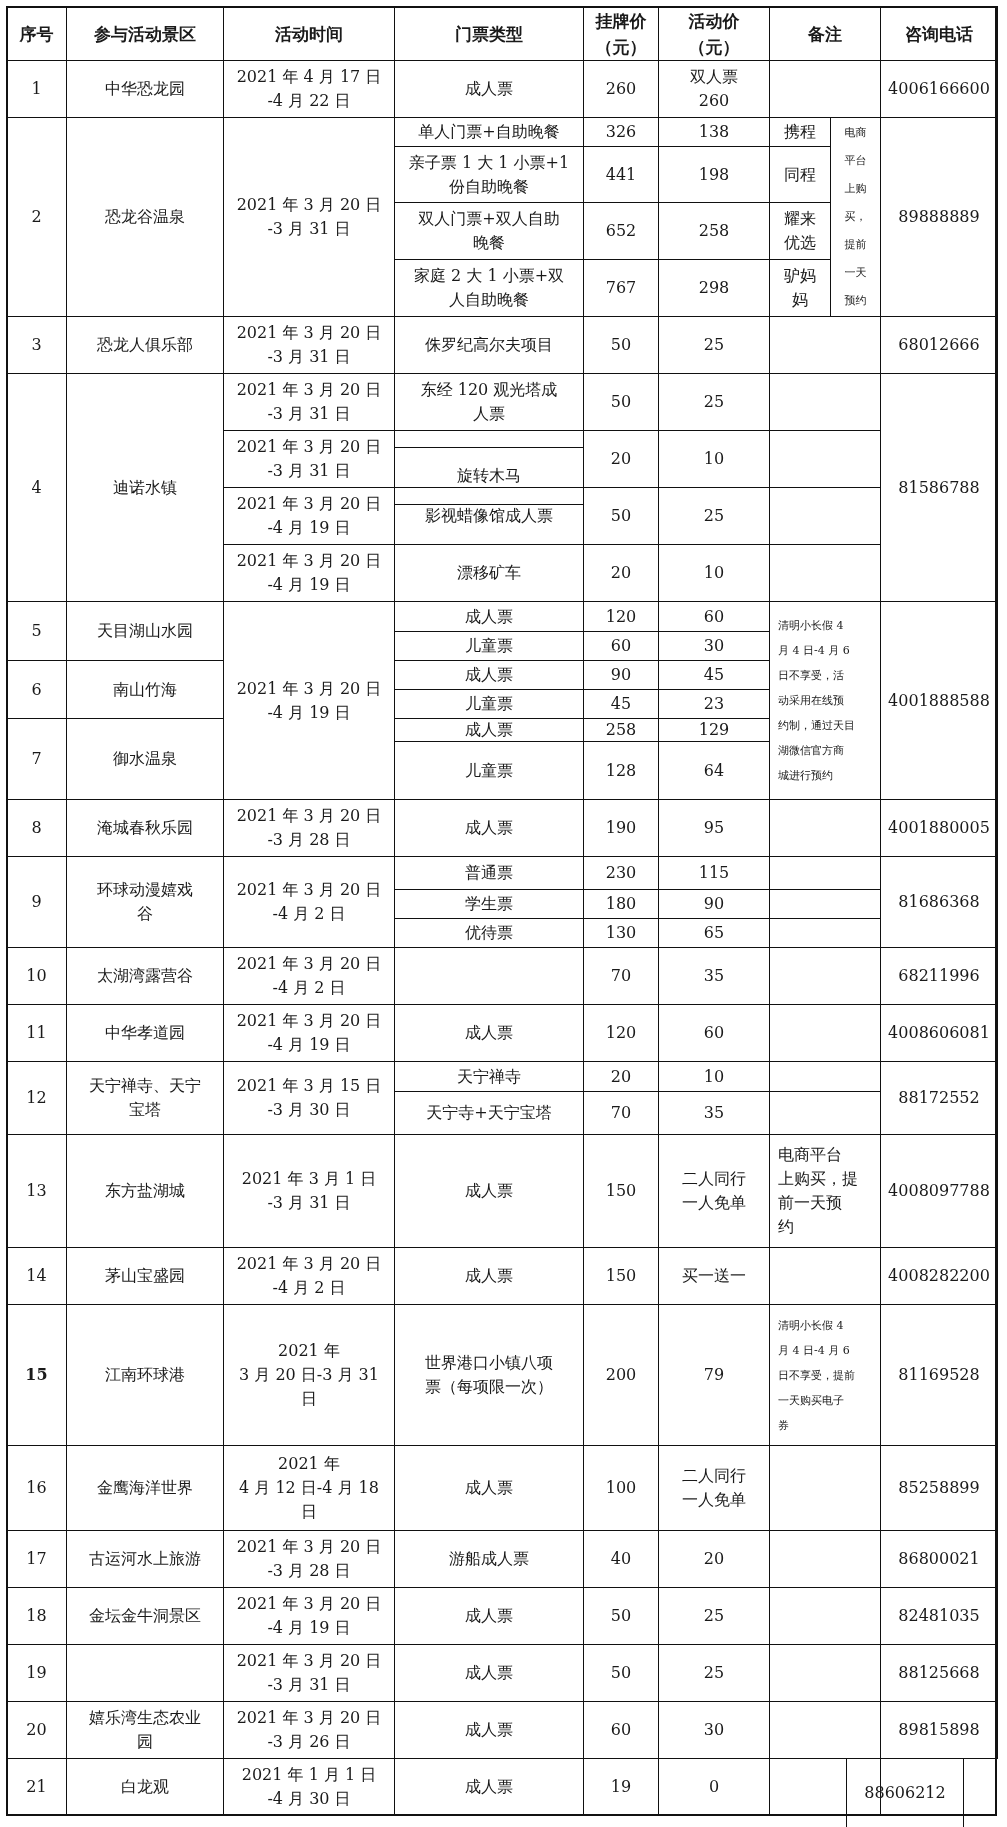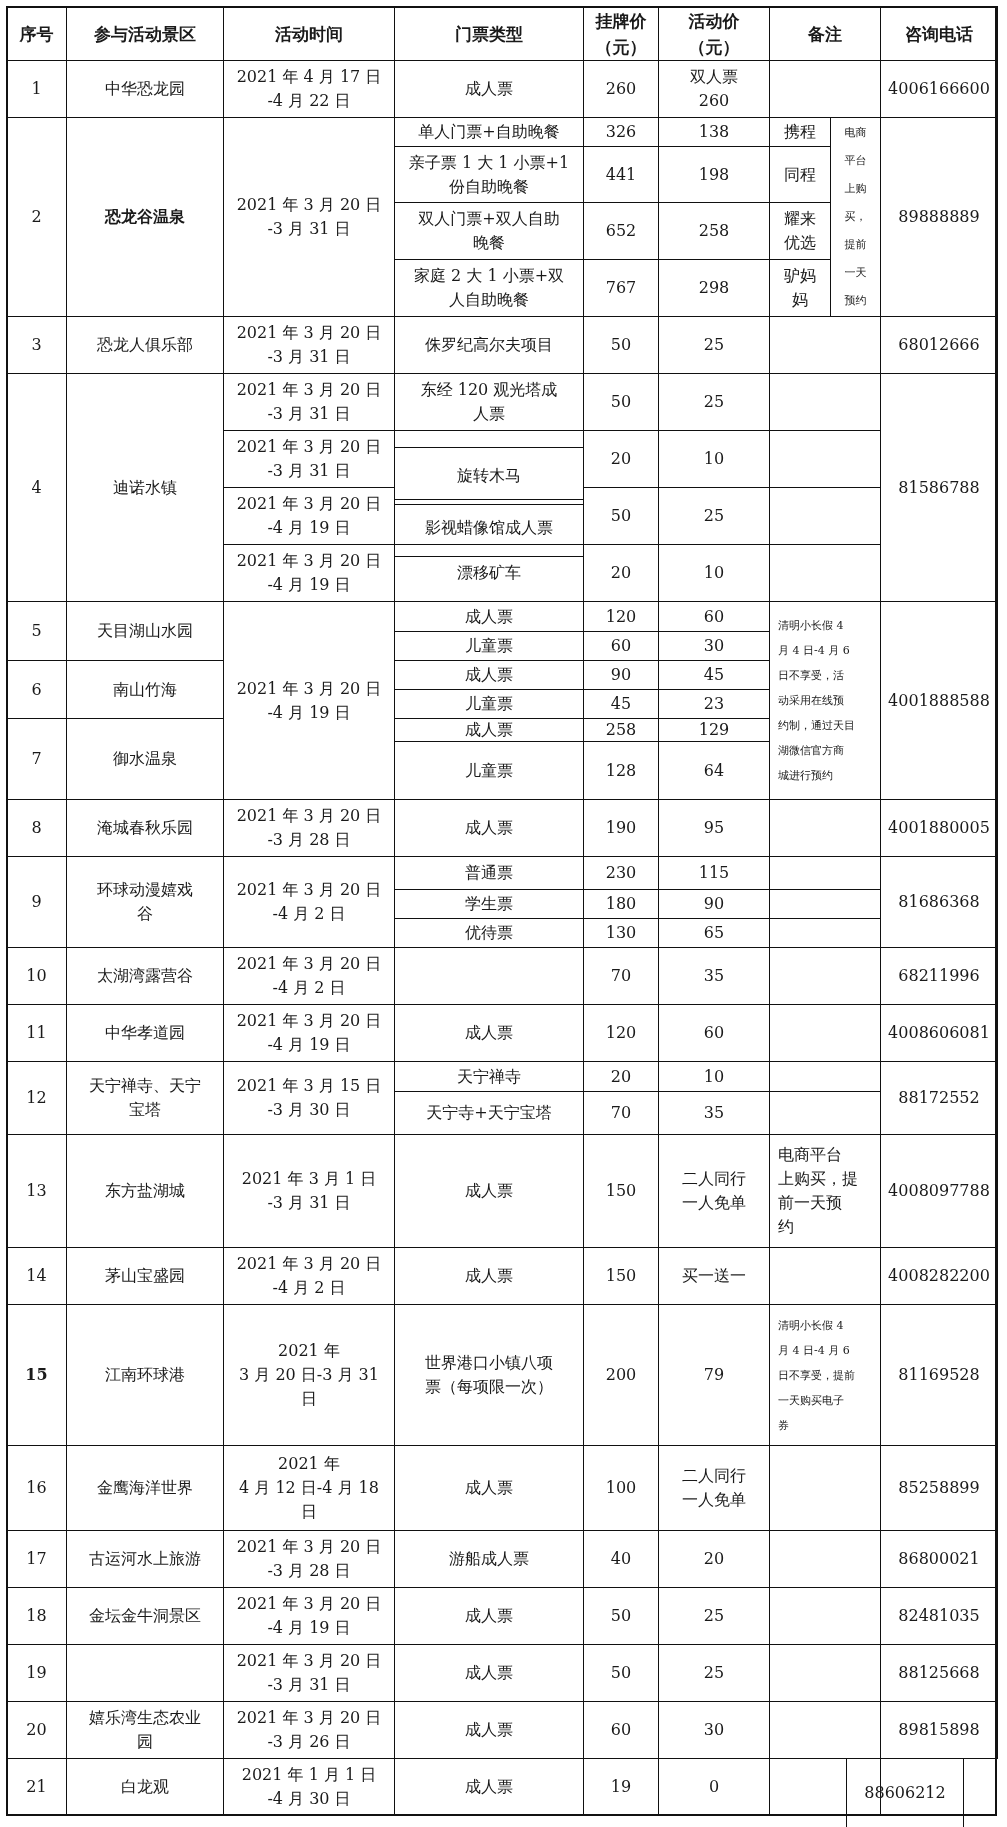--- a/index.html
+++ b/index.html
@@ -33,21 +33,21 @@
     <div class="cell" style="left: 66px; top: 60px; width: 158px; height: 58px;"><span>中华恐龙园</span></div>
     <div class="cell" style="left: 223px; top: 60px; width: 172px; height: 58px;"><span>2021 年 4 月 17 日
 -4 月 22 日</span></div>
     <div class="cell" style="left: 394px; top: 60px; width: 190px; height: 58px;"><span>成人票</span></div>
     <div class="cell" style="left: 583px; top: 60px; width: 76px; height: 58px;"><span>260</span></div>
     <div class="cell" style="left: 658px; top: 60px; width: 112px; height: 58px;"><span>双人票
 260</span></div>
     <div class="cell" style="left: 769px; top: 60px; width: 112px; height: 58px;"><span></span></div>
     <div class="cell" style="left: 880px; top: 60px; width: 118px; height: 58px;"><span>4006166600</span></div>
     <div class="cell" style="left: 6px; top: 117px; width: 61px; height: 200px;"><span>2</span></div>
-    <div class="cell" style="left: 66px; top: 117px; width: 158px; height: 200px; font-weight: bold;"><span>恐龙谷温泉</span></div>
+    <div class="cell" style="left: 66px; top: 117px; width: 158px; height: 200px;"><span>恐龙谷温泉</span></div>
     <div class="cell" style="left: 223px; top: 117px; width: 172px; height: 200px;"><span>2021 年 3 月 20 日
 -3 月 31 日</span></div>
     <div class="cell" style="left: 394px; top: 117px; width: 190px; height: 30px;"><span>单人门票+自助晚餐</span></div>
     <div class="cell" style="left: 583px; top: 117px; width: 76px; height: 30px;"><span>326</span></div>
     <div class="cell" style="left: 658px; top: 117px; width: 112px; height: 30px;"><span>138</span></div>
     <div class="cell" style="left: 769px; top: 117px; width: 62px; height: 30px;"><span>携程</span></div>
     <div class="cell" style="left: 394px; top: 146px; width: 190px; height: 57px;"><span>亲子票 1 大 1 小票+1
 份自助晚餐</span></div>
     <div class="cell" style="left: 583px; top: 146px; width: 76px; height: 57px;"><span>441</span></div>
     <div class="cell" style="left: 658px; top: 146px; width: 112px; height: 57px;"><span>198</span></div>
@@ -91,21 +91,21 @@
     <div class="cell" style="left: 658px; top: 373px; width: 112px; height: 58px;"><span>25</span></div>
     <div class="cell" style="left: 769px; top: 373px; width: 112px; height: 58px;"><span></span></div>
     <div class="cell" style="left: 223px; top: 430px; width: 172px; height: 58px;"><span>2021 年 3 月 20 日
 -3 月 31 日</span></div>
     <div class="cell" style="left: 394px; top: 430px; width: 190px; height: 58px; margin-top: 17px;"><span>旋转木马</span></div>
     <div class="cell" style="left: 583px; top: 430px; width: 76px; height: 58px;"><span>20</span></div>
     <div class="cell" style="left: 658px; top: 430px; width: 112px; height: 58px;"><span>10</span></div>
     <div class="cell" style="left: 769px; top: 430px; width: 112px; height: 58px;"><span></span></div>
     <div class="cell" style="left: 223px; top: 487px; width: 172px; height: 58px;"><span>2021 年 3 月 20 日
 -4 月 19 日</span></div>
-    <div class="cell" style="left: 394px; top: 487px; width: 190px; height: 58px; margin-top: 12px;"><span>影视蜡像馆成人票</span></div>
+    <div class="cell" style="left: 394px; top: 487px; width: 190px; height: 58px;"><span>影视蜡像馆成人票</span></div>
     <div class="cell" style="left: 583px; top: 487px; width: 76px; height: 58px;"><span>50</span></div>
     <div class="cell" style="left: 658px; top: 487px; width: 112px; height: 58px;"><span>25</span></div>
     <div class="cell" style="left: 769px; top: 487px; width: 112px; height: 58px;"><span></span></div>
     <div class="cell" style="left: 223px; top: 544px; width: 172px; height: 58px;"><span>2021 年 3 月 20 日
 -4 月 19 日</span></div>
     <div class="cell" style="left: 394px; top: 544px; width: 190px; height: 58px;"><span>漂移矿车</span></div>
     <div class="cell" style="left: 583px; top: 544px; width: 76px; height: 58px;"><span>20</span></div>
     <div class="cell" style="left: 658px; top: 544px; width: 112px; height: 58px;"><span>10</span></div>
     <div class="cell" style="left: 769px; top: 544px; width: 112px; height: 58px;"><span></span></div>
     <div class="cell" style="left: 880px; top: 373px; width: 118px; height: 229px;"><span>81586788</span></div>

